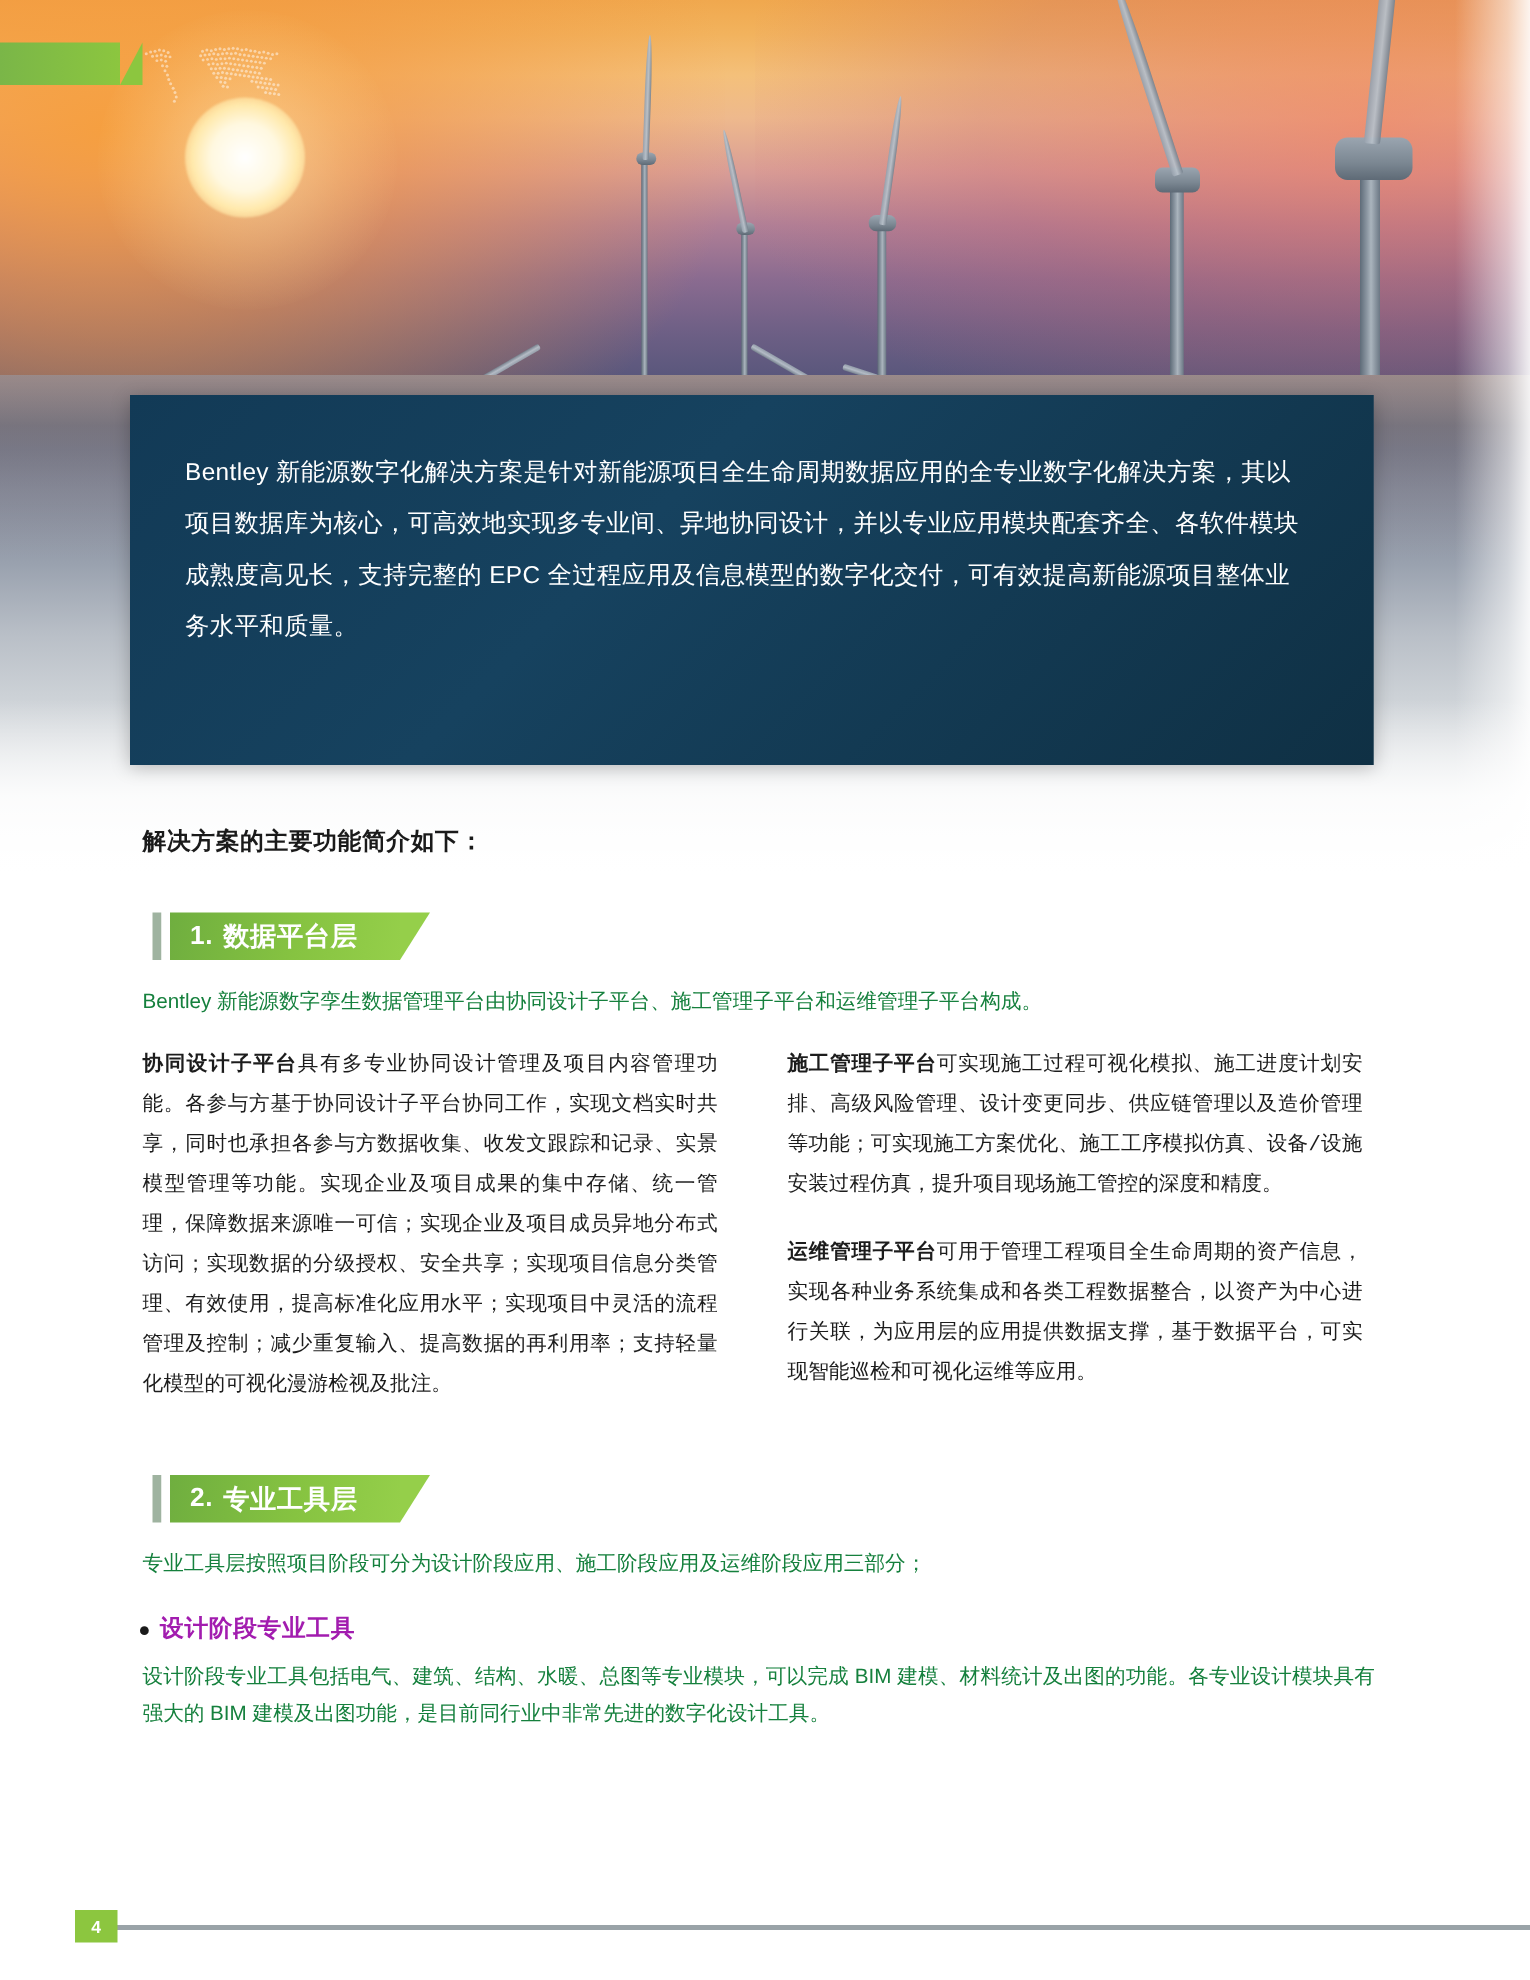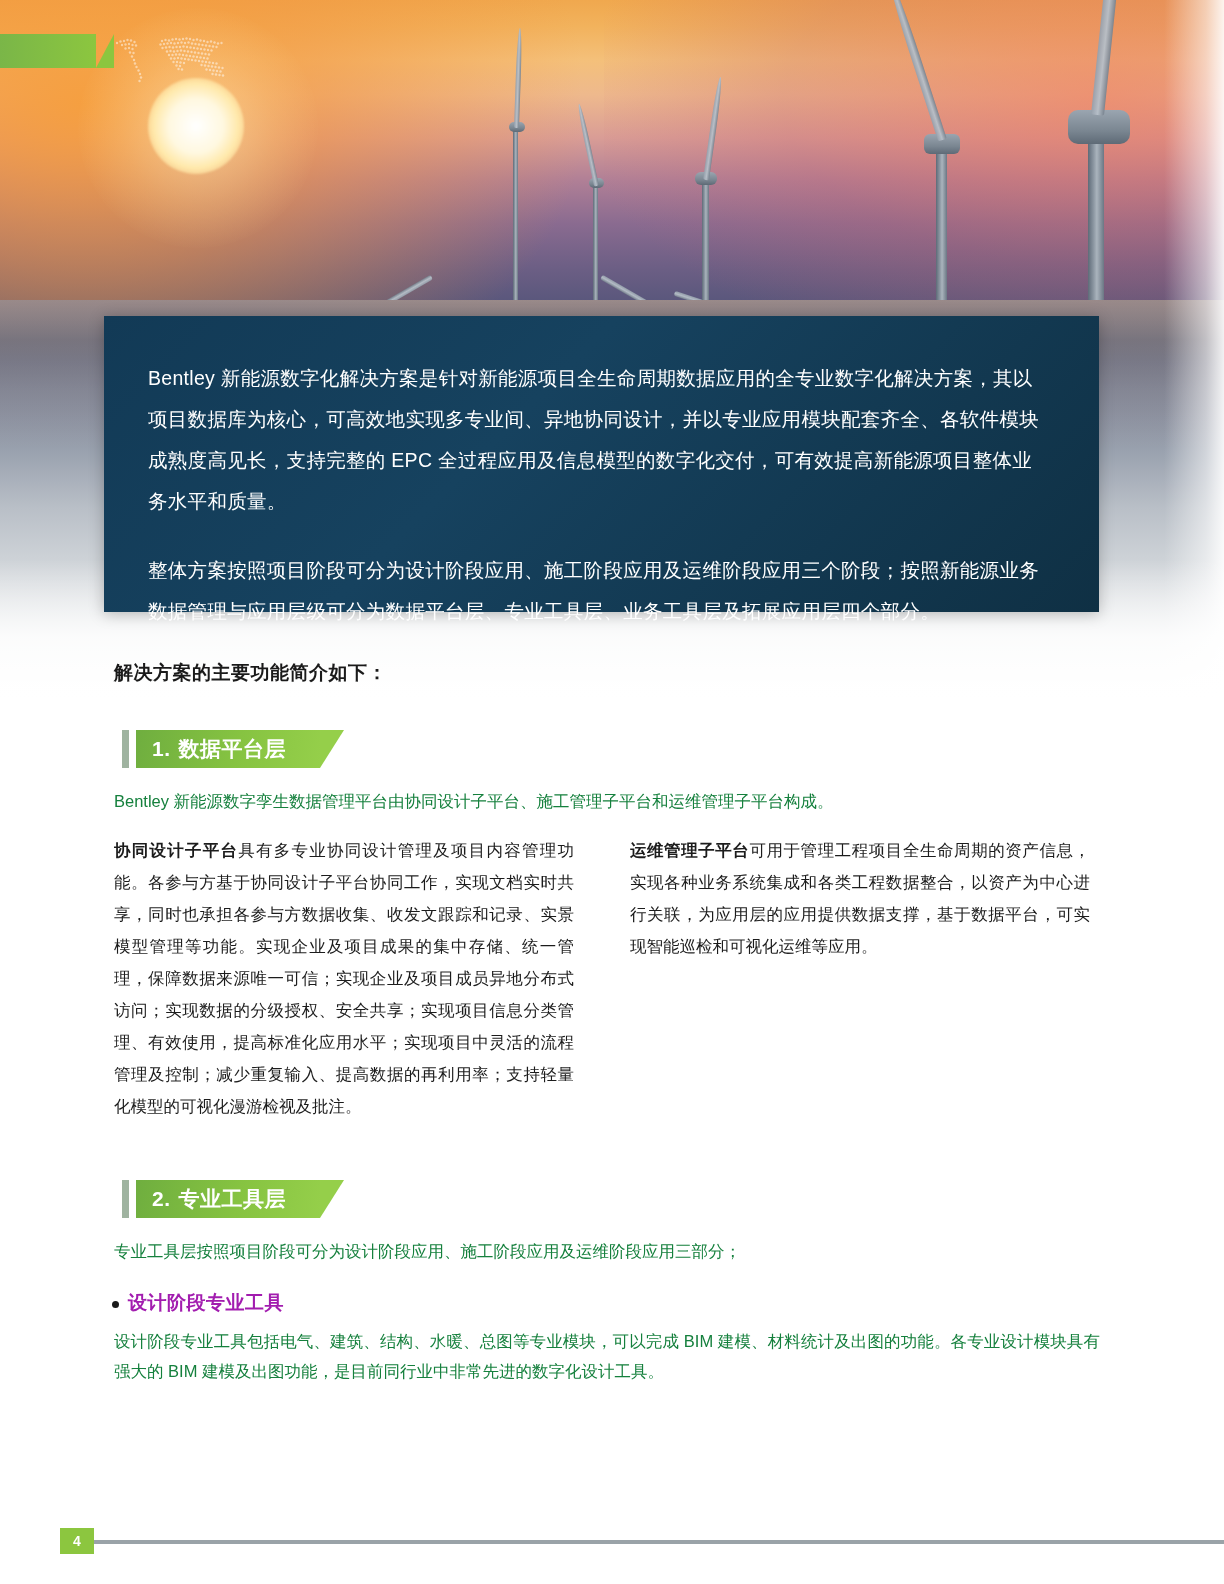--- a/index.html
+++ b/index.html
@@ -523,21 +523,20 @@
     <circle cx="219" cy="94" r="2.4"></circle>
       <circle cx="226" cy="95" r="2.4"></circle>
     <circle cx="137" cy="82" r="2.4"></circle>
       <circle cx="144" cy="83" r="2.4"></circle>
   </g>
 </svg>
 
 <div class="callout">
   <div class="callout-inner">
     <p>Bentley 新能源数字化解决方案是针对新能源项目全生命周期数据应用的全专业数字化解决方案，其以项目数据库为核心，可高效地实现多专业间、异地协同设计，并以专业应用模块配套齐全、各软件模块成熟度高见长，支持完整的 EPC 全过程应用及信息模型的数字化交付，可有效提高新能源项目整体业务水平和质量。</p>
-    <p>整体方案按照项目阶段可分为设计阶段应用、施工阶段应用及运维阶段应用三个阶段；按照新能源业务数据管理与应用层级可分为数据平台层、专业工具层、业务工具层及拓展应用层四个部分。</p>
   </div>
 </div>
 
 <div class="content">
 
   <p class="lead">解决方案的主要功能简介如下：</p>
 
   <div class="section-head">
     <div class="section-bar"></div>
     <div class="section-ribbon">
@@ -546,20 +545,21 @@
     </div>
   </div>
 
   <p class="para">Bentley 新能源数字孪生数据管理平台由协同设计子平台、施工管理子平台和运维管理子平台构成。</p>
 
   <div class="cols">
     <div class="col">
       <p><b>协同设计子平台</b><span>具有多专业协同设计管理及项目内容管理功能。各参与方基于协同设计子平台协同工作，实现文档实时共享，同时也承担各参与方数据收集、收发文跟踪和记录、实景模型管理等功能。实现企业及项目成果的集中存储、统一管理，保障数据来源唯一可信；实现企业及项目成员异地分布式访问；实现数据的分级授权、安全共享；实现项目信息分类管理、有效使用，提高标准化应用水平；实现项目中灵活的流程管理及控制；减少重复输入、提高数据的再利用率；支持轻量化模型的可视化漫游检视及批注。</span></p>
     </div>
     <div class="col">
+      <p><b>施工管理子平台</b><span>可实现施工过程可视化模拟、施工进度计划安排、高级风险管理、设计变更同步、供应链管理以及造价管理等功能；可实现施工方案优化、施工工序模拟仿真、设备/设施安装过程仿真，提升项目现场施工管控的深度和精度。</span></p>
       <p><b>运维管理子平台</b><span>可用于管理工程项目全生命周期的资产信息，实现各种业务系统集成和各类工程数据整合，以资产为中心进行关联，为应用层的应用提供数据支撑，基于数据平台，可实现智能巡检和可视化运维等应用。</span></p>
     </div>
   </div>
 
   <div class="section-head" style="margin-top:56px;">
     <div class="section-bar"></div>
     <div class="section-ribbon">
       <span class="section-title">2.</span>
       <span class="section-title" style="margin-left:8px;text-align:center;">专业工具层</span>
     </div>

